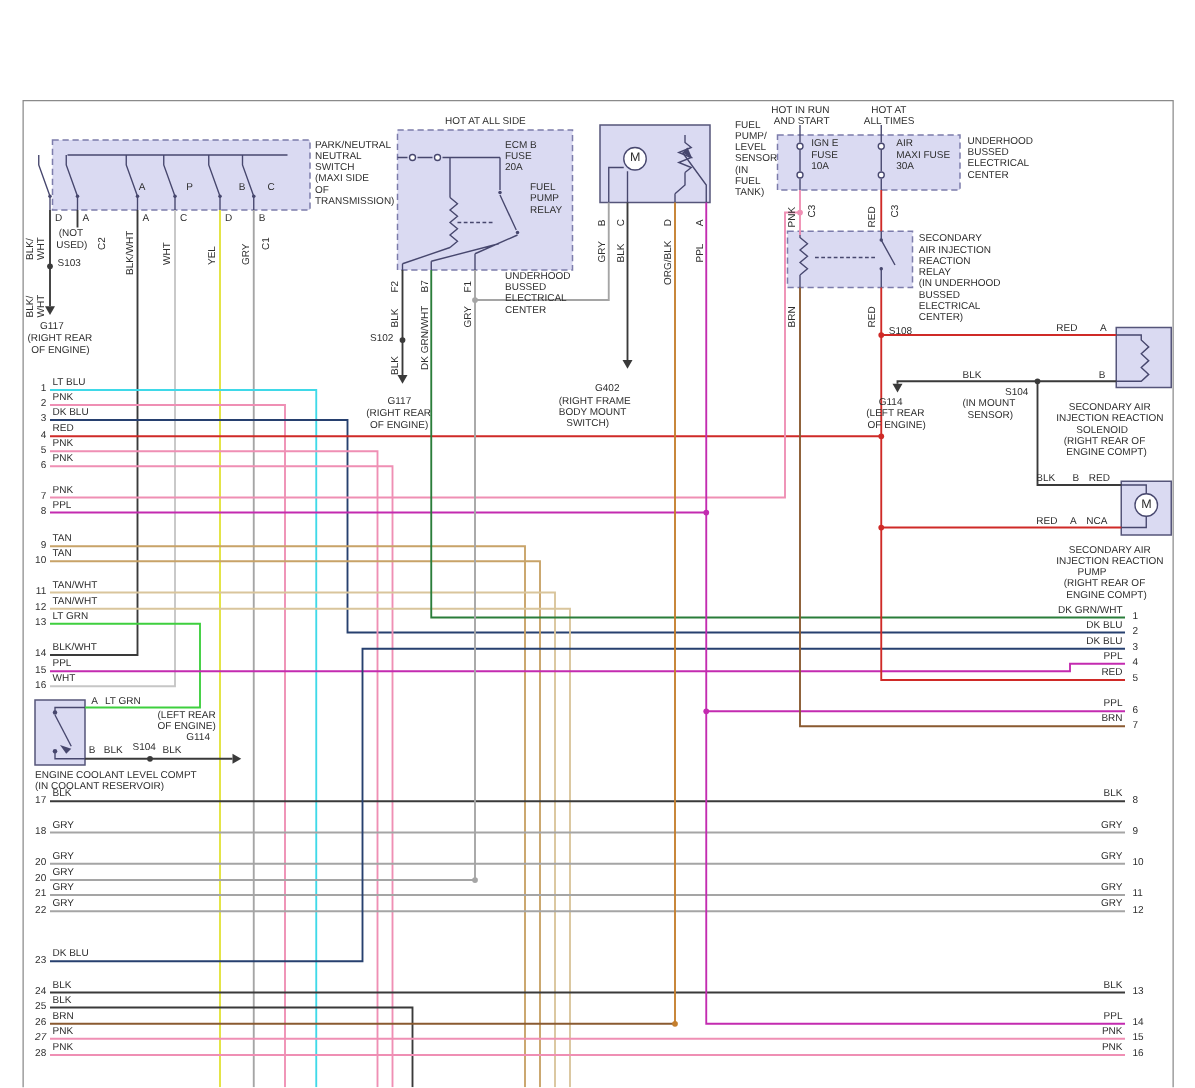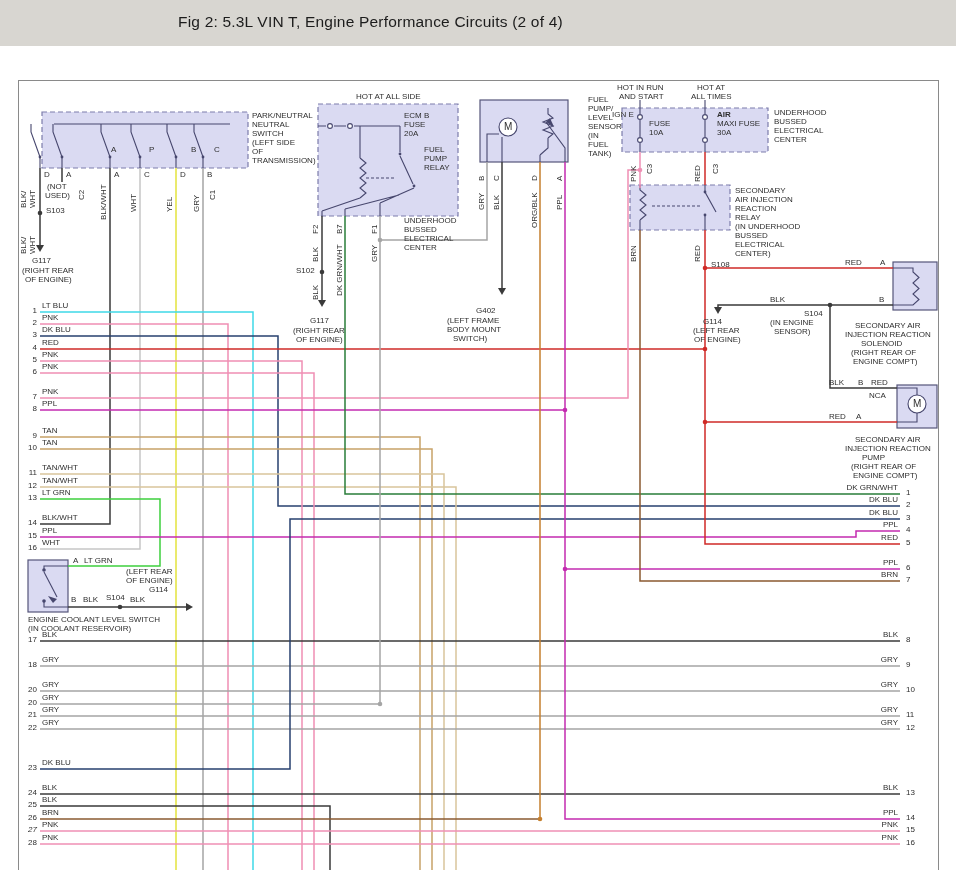--- a/index.html
+++ b/index.html
@@ -10,23 +10,20 @@
   #wiresvg{position:absolute;left:0;top:0;z-index:2;}
   #labels{position:absolute;left:0;top:0;width:956px;height:870px;z-index:3;pointer-events:none;}
   .lb{position:absolute;font-size:8px;line-height:8px;color:#2e2e2e;white-space:pre;}
   .lb.rot{transform:rotate(-90deg);transform-origin:0 0;}
   .num{position:absolute;font-size:8px;line-height:8px;color:#2e2e2e;}
 </style>
 </head>
 <body>
 
 <div class="stage">
-  <div class="titlebar">
-    <div class="title">Fig 2: 5.3L VIN T, Engine Performance Circuits (2 of 4)</div>
-  </div>
 
   <div class="frame"></div>
 
   <svg id="wiresvg" width="956" height="870" viewBox="0 0 956 870">
     <g id="layer-boxes">
         <rect x="42" y="112" width="206" height="56" fill="#dadaf2" stroke="#7c7cab" stroke-width="1.2" stroke-dasharray="5,3"></rect>
         <rect x="318" y="104" width="140" height="112" fill="#dadaf2" stroke="#7c7cab" stroke-width="1.2" stroke-dasharray="5,3"></rect>
         <rect x="480" y="100" width="88" height="62" fill="#dadaf2" stroke="#55557a" stroke-width="1.2" stroke-dasharray="none"></rect>
         <rect x="622" y="108" width="146" height="44" fill="#dadaf2" stroke="#7c7cab" stroke-width="1.2" stroke-dasharray="5,3"></rect>
         <rect x="630" y="185" width="100" height="45" fill="#dadaf2" stroke="#7c7cab" stroke-width="1.2" stroke-dasharray="5,3"></rect>
@@ -179,21 +176,21 @@
         <path d="M498,288 L506,288 L502,295 Z" fill="#3a3a3a"></path>
         <path d="M714,307 L722,307 L718,314 Z" fill="#3a3a3a"></path>
         <path d="M186,603 L186,611 L193,607 Z" fill="#3a3a3a"></path>
       </g>
   </svg>
 
   <div id="labels">
       <div class="lb" style="left: 252px; top: 112px;">PARK/NEUTRAL</div>
       <div class="lb" style="left: 252px; top: 121px;">NEUTRAL</div>
       <div class="lb" style="left: 252px; top: 130px;">SWITCH</div>
-      <div class="lb" style="left: 252px; top: 139px;">(LEFT SIDE</div>
+      <div class="lb" style="left: 252px; top: 139px;">(MAXI SIDE</div>
       <div class="lb" style="left: 252px; top: 148px;">OF</div>
       <div class="lb" style="left: 252px; top: 157px;">TRANSMISSION)</div>
       <div class="lb" style="left: 111px; top: 146px;">A</div>
       <div class="lb" style="left: 149px; top: 146px;">P</div>
       <div class="lb" style="left: 191px; top: 146px;">B</div>
       <div class="lb" style="left: 214px; top: 146px;">C</div>
       <div class="lb" style="left: 44px; top: 171px;">D</div>
       <div class="lb" style="left: 66px; top: 171px;">A</div>
       <div class="lb" style="left: 114px; top: 171px;">A</div>
       <div class="lb" style="left: 144px; top: 171px;">C</div>
@@ -247,31 +244,31 @@
       <div class="lb" style="left: 504px; top: 122px; font-size: 10px; line-height: 10px;">M</div>
       <div class="lb rot" style="left: 478px; top: 181px;">B</div>
       <div class="lb rot" style="left: 478px; top: 210px;">GRY</div>
       <div class="lb rot" style="left: 493px; top: 181px;">C</div>
       <div class="lb rot" style="left: 493px; top: 210px;">BLK</div>
       <div class="lb rot" style="left: 531px; top: 181px;">D</div>
       <div class="lb rot" style="left: 531px; top: 228px;">ORG/BLK</div>
       <div class="lb rot" style="left: 556px; top: 181px;">A</div>
       <div class="lb rot" style="left: 556px; top: 210px;">PPL</div>
       <div class="lb" style="left: 476px; top: 307px;">G402</div>
-      <div class="lb" style="left: 447px; top: 317px;">(LEFT FRAME</div>
+      <div class="lb" style="left: 447px; top: 317px;">(RIGHT FRAME</div>
       <div class="lb" style="left: 447px; top: 326px;">BODY MOUNT</div>
       <div class="lb" style="left: 453px; top: 335px;">SWITCH)</div>
       <div class="lb" style="left: 617px; top: 84px;">HOT IN RUN</div>
       <div class="lb" style="left: 619px; top: 93px;">AND START</div>
       <div class="lb" style="left: 697px; top: 84px;">HOT AT</div>
       <div class="lb" style="left: 691px; top: 93px;">ALL TIMES</div>
-      <div class="lb" style="left: 612px; top: 111px;">IGN E</div>
+      <div class="lb" style="left: 649px; top: 111px;">IGN E</div>
       <div class="lb" style="left: 649px; top: 120px;">FUSE</div>
       <div class="lb" style="left: 649px; top: 129px;">10A</div>
-      <div class="lb" style="left: 717px; top: 111px; font-weight: bold;">AIR</div>
+      <div class="lb" style="left: 717px; top: 111px;">AIR</div>
       <div class="lb" style="left: 717px; top: 120px;">MAXI FUSE</div>
       <div class="lb" style="left: 717px; top: 129px;">30A</div>
       <div class="lb" style="left: 774px; top: 109px;">UNDERHOOD</div>
       <div class="lb" style="left: 774px; top: 118px;">BUSSED</div>
       <div class="lb" style="left: 774px; top: 127px;">ELECTRICAL</div>
       <div class="lb" style="left: 774px; top: 136px;">CENTER</div>
       <div class="lb rot" style="left: 630px; top: 182px;">PNK</div>
       <div class="lb rot" style="left: 646px; top: 174px;">C3</div>
       <div class="lb rot" style="left: 694px; top: 182px;">RED</div>
       <div class="lb rot" style="left: 712px; top: 174px;">C3</div>
@@ -284,52 +281,52 @@
       <div class="lb" style="left: 735px; top: 241px;">ELECTRICAL</div>
       <div class="lb" style="left: 735px; top: 250px;">CENTER)</div>
       <div class="lb rot" style="left: 630px; top: 262px;">BRN</div>
       <div class="lb rot" style="left: 694px; top: 262px;">RED</div>
       <div class="lb" style="left: 711px; top: 261px;">S108</div>
       <div class="lb" style="left: 845px; top: 259px;">RED</div>
       <div class="lb" style="left: 880px; top: 259px;">A</div>
       <div class="lb" style="left: 770px; top: 296px;">BLK</div>
       <div class="lb" style="left: 879px; top: 296px;">B</div>
       <div class="lb" style="left: 804px; top: 310px;">S104</div>
-      <div class="lb" style="left: 770px; top: 319px;">(IN ENGINE</div>
+      <div class="lb" style="left: 770px; top: 319px;">(IN MOUNT</div>
       <div class="lb" style="left: 774px; top: 328px;">SENSOR)</div>
       <div class="lb" style="left: 703px; top: 318px;">G114</div>
       <div class="lb" style="left: 693px; top: 327px;">(LEFT REAR</div>
       <div class="lb" style="left: 694px; top: 336px;">OF ENGINE)</div>
       <div class="lb" style="left: 855px; top: 322px;">SECONDARY AIR</div>
       <div class="lb" style="left: 845px; top: 331px;">INJECTION REACTION</div>
       <div class="lb" style="left: 861px; top: 340px;">SOLENOID</div>
       <div class="lb" style="left: 851px; top: 349px;">(RIGHT REAR OF</div>
       <div class="lb" style="left: 853px; top: 358px;">ENGINE COMPT)</div>
       <div class="lb" style="left: 829px; top: 379px;">BLK</div>
       <div class="lb" style="left: 858px; top: 379px;">B</div>
       <div class="lb" style="left: 871px; top: 379px;">RED</div>
       <div class="lb" style="left: 829px; top: 413px;">RED</div>
       <div class="lb" style="left: 856px; top: 413px;">A</div>
-      <div class="lb" style="left: 869px; top: 392px;">NCA</div>
+      <div class="lb" style="left: 869px; top: 413px;">NCA</div>
       <div class="lb" style="left: 913px; top: 399px; font-size: 10px; line-height: 10px;">M</div>
       <div class="lb" style="left: 855px; top: 436px;">SECONDARY AIR</div>
       <div class="lb" style="left: 845px; top: 445px;">INJECTION REACTION</div>
       <div class="lb" style="left: 862px; top: 454px;">PUMP</div>
       <div class="lb" style="left: 851px; top: 463px;">(RIGHT REAR OF</div>
       <div class="lb" style="left: 853px; top: 472px;">ENGINE COMPT)</div>
       <div class="lb" style="left: 73px; top: 557px;">A</div>
       <div class="lb" style="left: 84px; top: 557px;">LT GRN</div>
       <div class="lb" style="left: 126px; top: 568px;">(LEFT REAR</div>
       <div class="lb" style="left: 126px; top: 577px;">OF ENGINE)</div>
       <div class="lb" style="left: 149px; top: 586px;">G114</div>
       <div class="lb" style="left: 71px; top: 596px;">B</div>
       <div class="lb" style="left: 83px; top: 596px;">BLK</div>
       <div class="lb" style="left: 106px; top: 594px;">S104</div>
       <div class="lb" style="left: 130px; top: 596px;">BLK</div>
-      <div class="lb" style="left: 28px; top: 616px;">ENGINE COOLANT LEVEL SWITCH</div>
+      <div class="lb" style="left: 28px; top: 616px;">ENGINE COOLANT LEVEL COMPT</div>
       <div class="lb" style="left: 28px; top: 625px;">(IN COOLANT RESERVOIR)</div>
       <div class="num" style="left: 16px; top: 307px; width: 21px; text-align: right;">1</div>
       <div class="lb" style="left: 42px; top: 302px;">LT BLU</div>
       <div class="num" style="left: 16px; top: 319px; width: 21px; text-align: right;">2</div>
       <div class="lb" style="left: 42px; top: 314px;">PNK</div>
       <div class="num" style="left: 16px; top: 331px; width: 21px; text-align: right;">3</div>
       <div class="lb" style="left: 42px; top: 326px;">DK BLU</div>
       <div class="num" style="left: 16px; top: 344px; width: 21px; text-align: right;">4</div>
       <div class="lb" style="left: 42px; top: 339px;">RED</div>
       <div class="num" style="left: 16px; top: 356px; width: 21px; text-align: right;">5</div>

